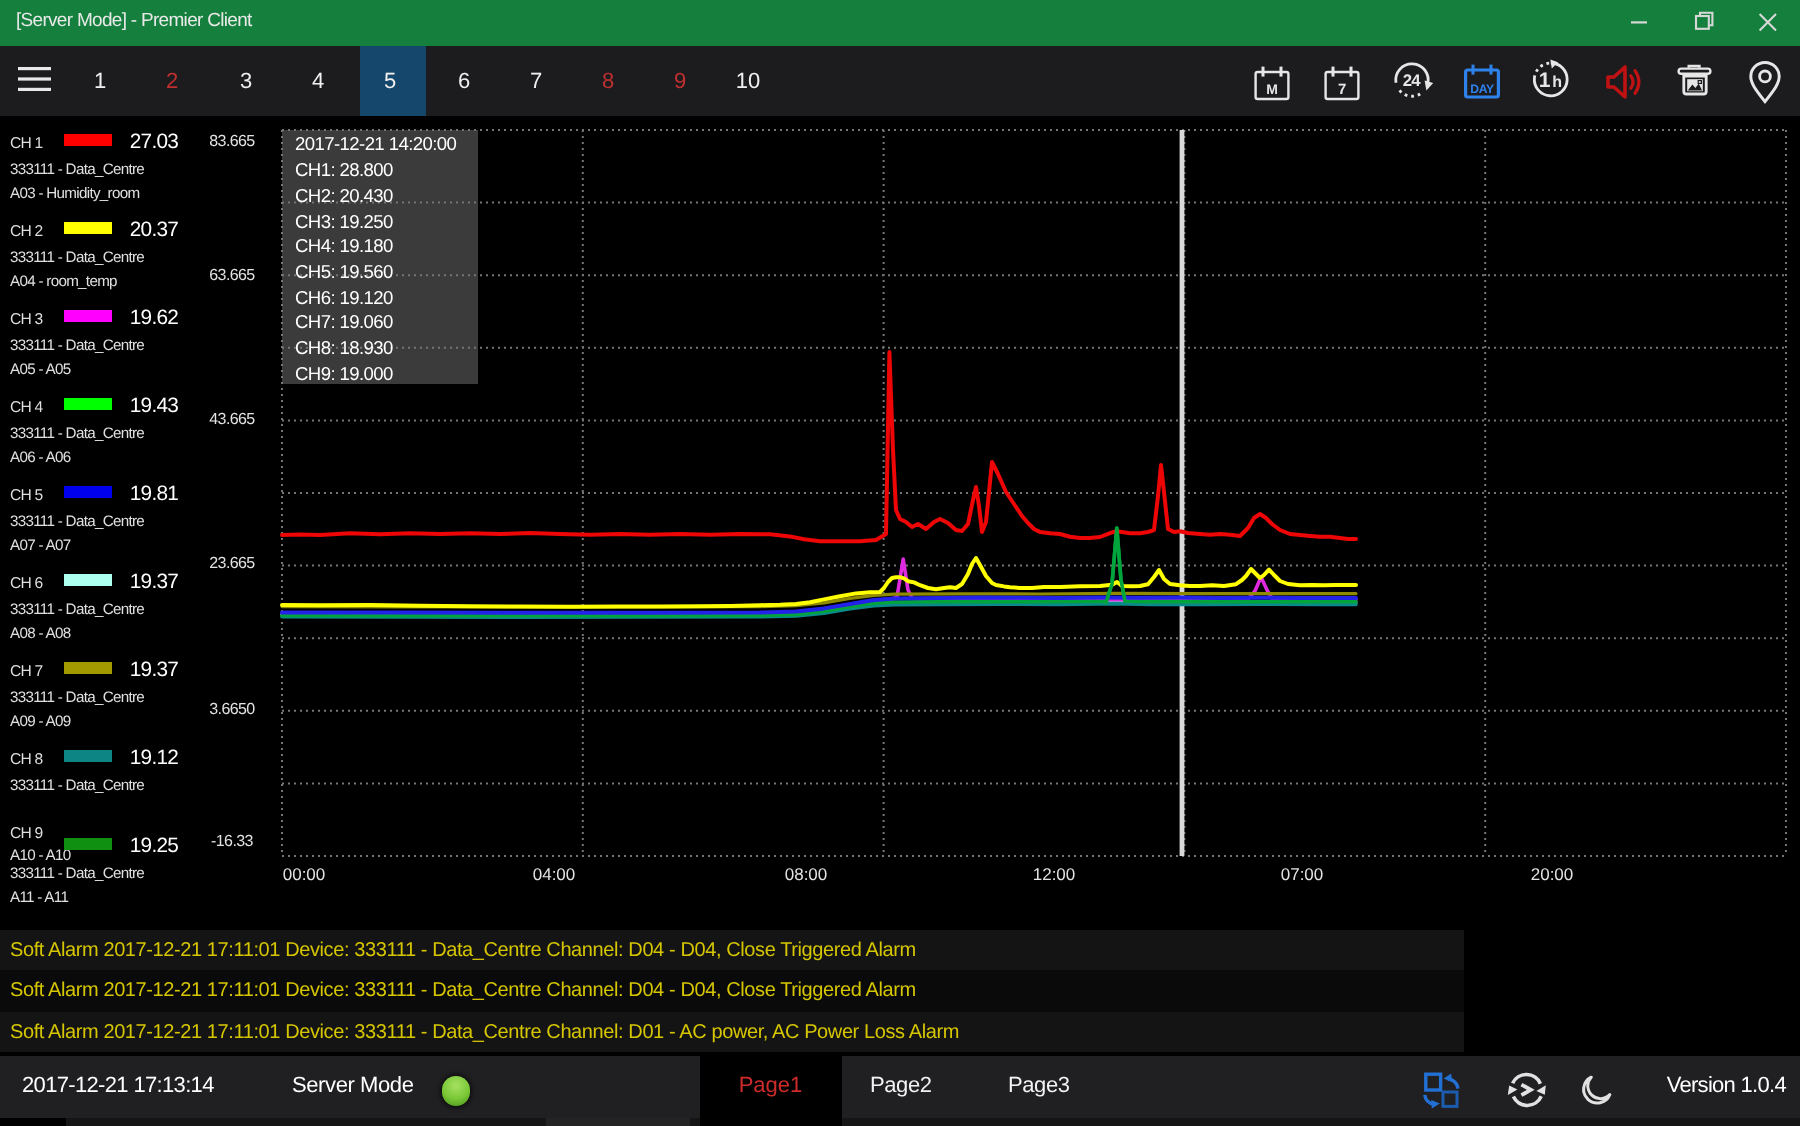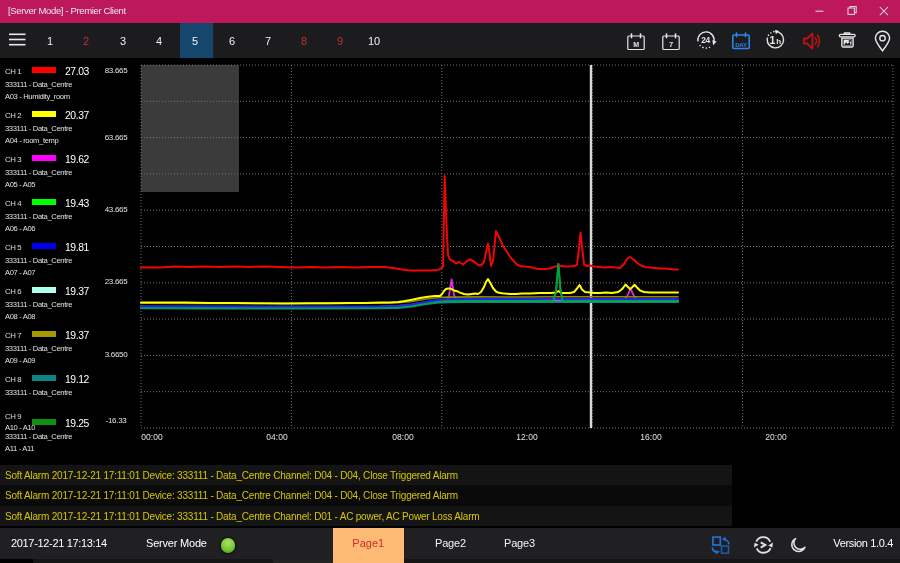--- a/index.html
+++ b/index.html
@@ -13,21 +13,21 @@
 .chname { position:absolute; font-size:7.8px; color:#dedede; letter-spacing:-0.4px; }
 .chval { position:absolute; width:56px; text-align:right; font-size:10.4px; color:#fff; letter-spacing:-0.38px; }
 .chsub { position:absolute; font-size:7.6px; color:#e0e0e0; letter-spacing:-0.35px; }
 .sw { position:absolute; width:24px; height:6px; }
 .alarm { position:absolute; left:0; width:732px; height:21px; background:#141414; color:#d6c600; font-size:10px; letter-spacing:-0.2px; line-height:21.5px; padding-left:5px; white-space:nowrap; }
 </style>
 </head>
 <body>
 <div id="app">
 
-<div class="abs" style="left:0;top:0;width:900px;height:23px;background:#be185d;">
+<div class="abs" style="left:0;top:0;width:900px;height:23px;background:#15803d;">
   <span class="abs" style="left:8px;top:4.5px;font-size:9.5px;color:#e9e9e9;letter-spacing:-0.35px;">[Server Mode] - Premier Client</span>
   <svg class="abs" style="left:800px;top:0" width="100" height="21" viewBox="0 0 100 21">
     <line x1="15.5" y1="11.2" x2="23.5" y2="11.2" stroke="#d8d8d8" stroke-width="1.1"></line>
     <rect x="48" y="8" width="6.4" height="6.4" fill="none" stroke="#d8d8d8" stroke-width="1.05"></rect>
     <path d="M50 8 v-1.6 h6.2 v6.2 h-1.6" fill="none" stroke="#d8d8d8" stroke-width="1.05"></path>
     <path d="M79.8 7 l8.2 8.2 M88 7 l-8.2 8.2" stroke="#d8d8d8" stroke-width="1.05"></path>
   </svg>
 </div>
 
 <div class="abs" style="left:0;top:23px;width:900px;height:35px;background:#1c1c1f;">
@@ -122,23 +122,26 @@
 <div class="ylab" style="left:96px;top:133px;">63.665</div>
 <div class="ylab" style="left:96px;top:204.5px;">43.665</div>
 <div class="ylab" style="left:96px;top:277px;">23.665</div>
 <div class="ylab" style="left:96px;top:349.5px;">3.6650</div>
 <div class="ylab" style="left:96px;top:415.5px;">-16.33</div>
 
 <div class="xlab" style="left:132px;top:431.5px;">00:00</div>
 <div class="xlab" style="left:257px;top:431.5px;">04:00</div>
 <div class="xlab" style="left:383px;top:431.5px;">08:00</div>
 <div class="xlab" style="left:507px;top:431.5px;">12:00</div>
-<div class="xlab" style="left:631px;top:431.5px;">16:00</div>
+<div class="xlab" style="left:631px;top:431.5px;">07:00</div>
 <div class="xlab" style="left:756px;top:431.5px;">20:00</div>
 
+<div class="abs" id="tooltip" style="will-change:transform;left:141px;top:65px;width:98px;height:127px;color:#fff;font-size:9.3px;line-height:12.7px;padding:1.4px 0 0 6.5px;letter-spacing:-0.3px;">
+<span>2017-12-21 14:20:00<br>CH1: 28.800<br>CH2: 20.430<br>CH3: 19.250<br>CH4: 19.180<br>CH5: 19.560<br>CH6: 19.120<br>CH7: 19.060<br>CH8: 18.930<br>CH9: 19.000</span>
+</div>
 
 <div id="sidebar">
       <span class="chname" style="left:5px;top:67.3px;">CH 1</span>
       <div class="sw" style="left:32px;top:67.4px;background:#ff0000;"></div>
       <span class="chval" style="left:33px;top:65.8px;">27.03</span>
       <span class="chsub" style="left:5px;top:79.5px;">333111 - Data_Centre</span>
       <span class="chsub" style="left:5px;top:91.8px;">A03 - Humidity_room</span>
       <span class="chname" style="left:5px;top:111.3px;">CH 2</span>
       <div class="sw" style="left:32px;top:111.4px;background:#ffff00;"></div>
       <span class="chval" style="left:33px;top:109.8px;">20.37</span>
@@ -186,21 +189,21 @@
 <div class="alarm" style="top:505.5px;height:20.5px;"><span>Soft Alarm 2017-12-21 17:11:01 Device: 333111 - Data_Centre Channel: D01 - AC power, AC Power Loss Alarm</span></div>
 
 <div class="abs" style="left:0;top:559px;width:900px;height:4px;background:#151515;"></div>
 <div class="abs" style="left:0;top:559px;width:33px;height:4px;background:#000;"></div>
 <div class="abs" style="left:273px;top:559px;width:72px;height:4px;background:#232323;"></div>
 
 <div class="abs" style="left:0;top:528px;width:900px;height:31px;background:#202023;">
   <span class="abs" style="left:11px;top:9.2px;font-size:11px;color:#fff;letter-spacing:-0.33px;">2017-12-21 17:13:14</span>
   <span class="abs" style="left:146.3px;top:9.2px;font-size:11px;color:#fff;letter-spacing:-0.2px;">Server Mode</span>
   <div class="abs" style="left:220.7px;top:10.2px;width:14.6px;height:14.6px;border-radius:50%;background:radial-gradient(circle at 50% 32%, #a6e162, #79c736 55%, #4f9c1d 90%);box-shadow:0 0 2px 1px rgba(0,0,0,0.55);"></div>
-  <div class="abs" style="left:333px;top:0;width:70.5px;height:35px;background:#fdba74;color:#ce2b2b;font-size:11px;text-align:center;line-height:31px;"><span>Page1</span></div>
+  <div class="abs" style="left:350px;top:0;width:70.5px;height:35px;background:#000000;color:#ce2b2b;font-size:11px;text-align:center;line-height:31px;"><span>Page1</span></div>
   <span class="abs" style="left:435px;top:9.2px;font-size:11px;color:#f2f2f2;letter-spacing:-0.2px;">Page2</span>
   <span class="abs" style="left:504px;top:9.2px;font-size:11px;color:#f2f2f2;letter-spacing:-0.2px;">Page3</span>
   <svg class="abs" style="left:705px;top:0" width="110" height="31" viewBox="705 528 110 31" id="sbicons1">
         <rect x="712.9" y="537.1" width="7.4" height="7.9" fill="none" stroke="#2270d4" stroke-width="1.7"></rect>
         <rect x="721.5" y="546" width="7" height="7.2" fill="none" stroke="#1c5cae" stroke-width="1.5"></rect>
         <path d="M723.8,539.5 A 5.2,5.2 0 0 1 728.9,544.3" fill="none" stroke="#2270d4" stroke-width="1.7"></path>
         <path d="M721.8,539.3 l3.8,-2.5 l0.4,4.2 z" fill="#2270d4"></path>
         <path d="M712.4,547.4 A 5,5 0 0 0 716.9,552.1" fill="none" stroke="#2270d4" stroke-width="1.7"></path>
         <path d="M719.9,551.8 l-4,2.4 l-0.3,-4.2 z" fill="#2270d4"></path>
         <path d="M756.3,541.6 A 7.6,7.6 0 0 1 770.2,541.9" fill="none" stroke="#e2e2e2" stroke-width="1.8"></path>

